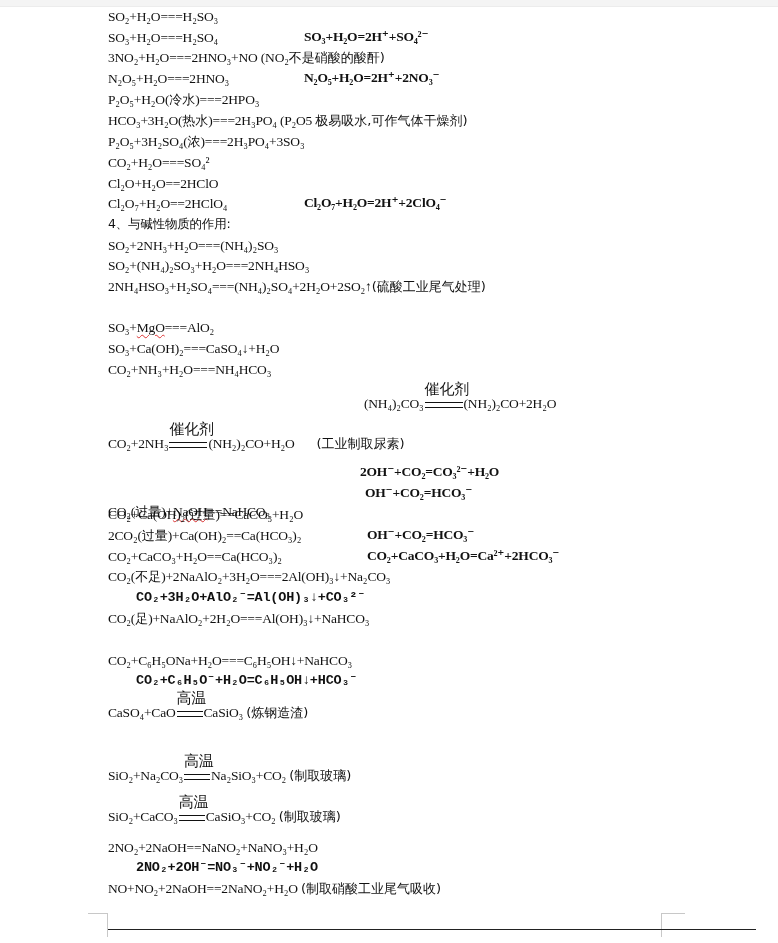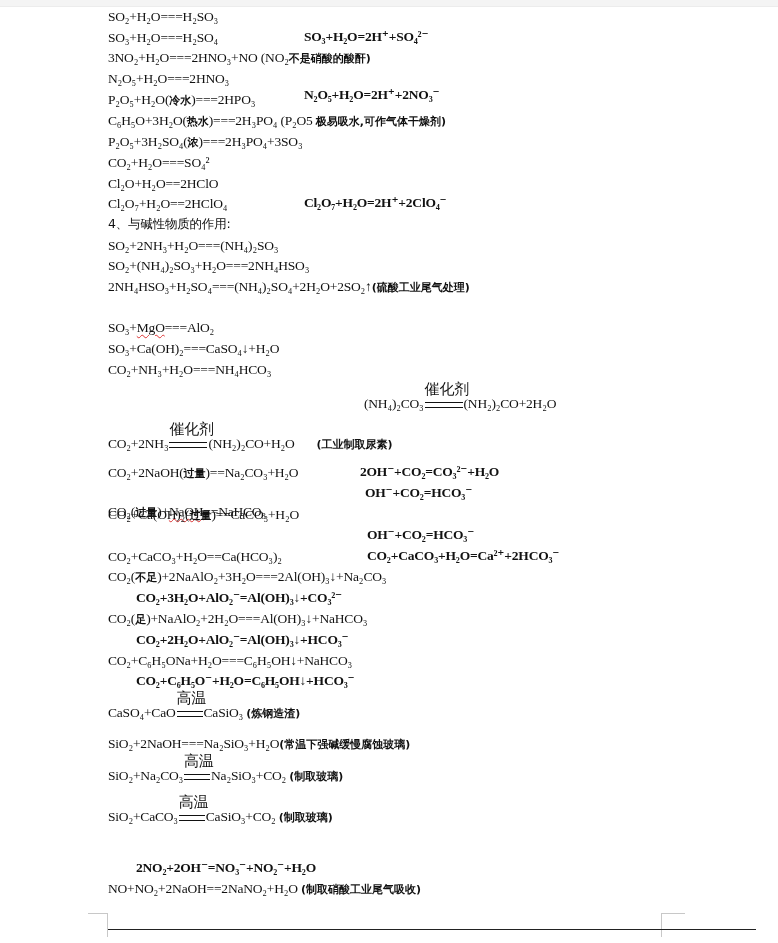--- a/index.html
+++ b/index.html
@@ -8,23 +8,23 @@
     position: relative;
     font-family: "Liberation Serif", "DejaVu Serif", serif;
     color: #111;
   }
   .topband { position: absolute; left: 0; top: 0; width: 778px; height: 6px; background: #f4f4f4; border-bottom: 1px solid #ececec; }
   .page { position: absolute; left: 0; top: 0; width: 778px; height: 943px; }
   .line {
     position: absolute; left: 108px; white-space: nowrap;
     font-size: 13.5px; line-height: 16px; letter-spacing: -0.2px;
   }
-  .line .cjk { font-family: "DejaVu Sans", sans-serif; font-size: 11px; letter-spacing: 0; font-weight: bold; }
+  .line .cjk { font-family: "DejaVu Sans", sans-serif; font-size: 13px; letter-spacing: 0; }
   .ion { position: absolute; white-space: nowrap; font-size: 13.5px; line-height: 16px; font-weight: bold; letter-spacing: -0.2px; }
-  .indent { left: 136px; }
+  .indent { left: 136px; font-family: Liberation Mono, monospace; }
   .heading { font-family: "DejaVu Sans", sans-serif; font-size: 12.5px; }
   .cond {
     display: inline-block; position: relative; text-align: center;
     vertical-align: baseline; margin: 0 1px;
   }
   .cond .lbl { position: absolute; left: 0; right: 0; top: -13px; font-family: Liberation Sans, sans-serif; font-size: 15px; line-height: 12px; }
   .cond .bar { display: inline-block; height: 4px; border-top: 1px solid #111; border-bottom: 1px solid #111; vertical-align: middle; }
   .wavy { text-decoration: underline wavy #d33; text-decoration-thickness: 1px; text-underline-offset: 2px; }
   .footer-rule { position: absolute; left: 108px; top: 929px; width: 648px; height: 1px; background: #222; }
   .corner-l { position: absolute; left: 88px; top: 913px; width: 20px; height: 24px; border-right: 1px solid #c8c8c8; border-top: 1px solid #c8c8c8; box-sizing: border-box; }
@@ -38,25 +38,25 @@
 <div class="page">
 
   <div class="line" style="top:9px"><span>SO₂+H₂O===H₂SO₃</span></div>
 
   <div class="line" style="top:30px"><span>SO₃+H₂O===H₂SO₄</span></div>
   <div class="ion" style="left:304px;top:29px">SO₃+H₂O=2H⁺+SO₄²⁻</div>
 
   <div class="line" style="top:50px"><span>3NO₂+H₂O===2HNO₃+NO (NO₂</span><span class="cjk">不是硝酸的酸酐)</span></div>
 
   <div class="line" style="top:71px"><span>N₂O₅+H₂O===2HNO₃</span></div>
-  <div class="ion" style="left:304px;top:87px">N₂O₅+H₂O=2H⁺+2NO₃⁻</div>
+  <div class="ion" style="left:304px;top:70px">N₂O₅+H₂O=2H⁺+2NO₃⁻</div>
 
   <div class="line" style="top:92px"><span>P₂O₅+H₂O(</span><span class="cjk">冷水</span><span>)===2HPO₃</span></div>
 
-  <div class="line" style="top:113px"><span>C₆H₅O+3H₂O(</span><span class="cjk">热水</span><span>)===2H₃PO₄   (P₂O5 </span><span class="cjk">极易吸水,可作气体干燥剂)</span></div>
+  <div class="line" style="top:113px"><span>HCO₃+3H₂O(</span><span class="cjk">热水</span><span>)===2H₃PO₄   (P₂O5 </span><span class="cjk">极易吸水,可作气体干燥剂)</span></div>
 
   <div class="line" style="top:134px"><span>P₂O₅+3H₂SO₄(</span><span class="cjk">浓</span><span>)===2H₃PO₄+3SO₃</span></div>
 
   <div class="line" style="top:155px"><span>CO₂+H₂O===SO₄²</span></div>
   <div class="line" style="top:176px"><span>Cl₂O+H₂O==2HClO</span></div>
 
   <div class="line" style="top:196px"><span>Cl₂O₇+H₂O==2HClO₄</span></div>
   <div class="ion" style="left:304px;top:195px">Cl₂O₇+H₂O=2H⁺+2ClO₄⁻</div>
 
   <div class="line heading" style="top:216px">4、与碱性物质的作用:</div>
@@ -65,49 +65,48 @@
   <div class="line" style="top:258px"><span>SO₂+(NH₄)₂SO₃+H₂O===2NH₄HSO₃</span></div>
   <div class="line" style="top:279px"><span>2NH₄HSO₃+H₂SO₄===(NH₄)₂SO₄+2H₂O+2SO₂↑</span><span class="cjk">(硫酸工业尾气处理)</span></div>
   <div class="line" style="top:320px"><span>SO₃+</span><span class="wavy">MgO</span><span>===AlO₂</span></div>
   <div class="line" style="top:341px"><span>SO₃+Ca(OH)₂===CaSO₄↓+H₂O</span></div>
   <div class="line" style="top:362px"><span>CO₂+NH₃+H₂O===NH₄HCO₃</span></div>
 
   <div class="line" style="left:364px;top:396px"><span>(NH₄)₂CO₃</span><span class="cond"><span class="lbl">催化剂</span><span class="bar" style="width:38px"></span></span><span>(NH₂)₂CO+2H₂O</span></div>
 
   <div class="line" style="top:436px"><span>CO₂+2NH₃</span><span class="cond"><span class="lbl">催化剂</span><span class="bar" style="width:38px"></span></span><span>(NH₂)₂CO+H₂O</span><span style="display:inline-block;width:22px"></span><span class="cjk">(工业制取尿素)</span></div>
 
-  <div class="line" style="top:465px"><span>CO₂+2NaOH(</span><span class="cjk">过量</span><span>)==Na₂CO₃+H₂O</span></div>
   <div class="ion" style="left:360px;top:464px">2OH⁻+CO₂=CO₃²⁻+H₂O</div>
 
   <div class="line" style="top:504px"><span>CO₂(</span><span class="cjk">过量</span><span>)+</span><span class="wavy">NaOH</span><span>==NaHCO₃</span></div>
   <div class="ion" style="left:365px;top:485px">OH⁻+CO₂=HCO₃⁻</div>
 
   <div class="line" style="top:507px"><span>CO₂+Ca(OH)₂(</span><span class="cjk">过量</span><span>)==CaCO₃+H₂O</span></div>
 
+  <div class="line" style="top:528px"><span>2CO₂(</span><span class="cjk">过量</span><span>)+Ca(OH)₂==Ca(HCO₃)₂</span></div>
   <div class="ion" style="left:367px;top:527px">OH⁻+CO₂=HCO₃⁻</div>
 
   <div class="line" style="top:549px"><span>CO₂+CaCO₃+H₂O==Ca(HCO₃)₂</span></div>
   <div class="ion" style="left:367px;top:548px">CO₂+CaCO₃+H₂O=Ca²⁺+2HCO₃⁻</div>
 
   <div class="line" style="top:569px"><span>CO₂(</span><span class="cjk">不足</span><span>)+2NaAlO₂+3H₂O===2Al(OH)₃↓+Na₂CO₃</span></div>
   <div class="ion indent" style="top:590px">CO₂+3H₂O+AlO₂⁻=Al(OH)₃↓+CO₃²⁻</div>
 
   <div class="line" style="top:611px"><span>CO₂(</span><span class="cjk">足</span><span>)+NaAlO₂+2H₂O===Al(OH)₃↓+NaHCO₃</span></div>
-  <div class="ion indent" style="top:632px">CO₂+2H₂O+AlO₂⁻=Al(OH)₃↓+HCO₃⁻</div>
 
   <div class="line" style="top:653px"><span>CO₂+C₆H₅ONa+H₂O===C₆H₅OH↓+NaHCO₃</span></div>
   <div class="ion indent" style="top:673px">CO₂+C₆H₅O⁻+H₂O=C₆H₅OH↓+HCO₃⁻</div>
 
   <div class="line" style="top:705px"><span>CaSO₄+CaO</span><span class="cond"><span class="lbl">高温</span><span class="bar" style="width:26px"></span></span><span>CaSiO₃ </span><span class="cjk">(炼钢造渣)</span></div>
 
-  <div class="line" style="top:736px"><span>SiO₂+2NaOH===Na₂SiO₃+H₂O</span><span class="cjk">(常温下强碱缓慢腐蚀玻璃)</span></div>
 
   <div class="line" style="top:768px"><span>SiO₂+Na₂CO₃</span><span class="cond"><span class="lbl">高温</span><span class="bar" style="width:26px"></span></span><span>Na₂SiO₃+CO₂ </span><span class="cjk">(制取玻璃)</span></div>
 
   <div class="line" style="top:809px"><span>SiO₂+CaCO₃</span><span class="cond"><span class="lbl">高温</span><span class="bar" style="width:26px"></span></span><span>CaSiO₃+CO₂   </span><span class="cjk">(制取玻璃)</span></div>
 
+  <div class="line" style="top:840px"><span>2NO₂+2NaOH==NaNO₂+NaNO₃+H₂O</span></div>
   <div class="ion indent" style="top:860px">2NO₂+2OH⁻=NO₃⁻+NO₂⁻+H₂O</div>
   <div class="line" style="top:881px"><span>NO+NO₂+2NaOH==2NaNO₂+H₂O   </span><span class="cjk">(制取硝酸工业尾气吸收)</span></div>
 
   <div class="corner-l"></div>
   <div class="corner-r"></div>
   <div class="footer-rule"></div>
 </div>
 
 </body></html>

